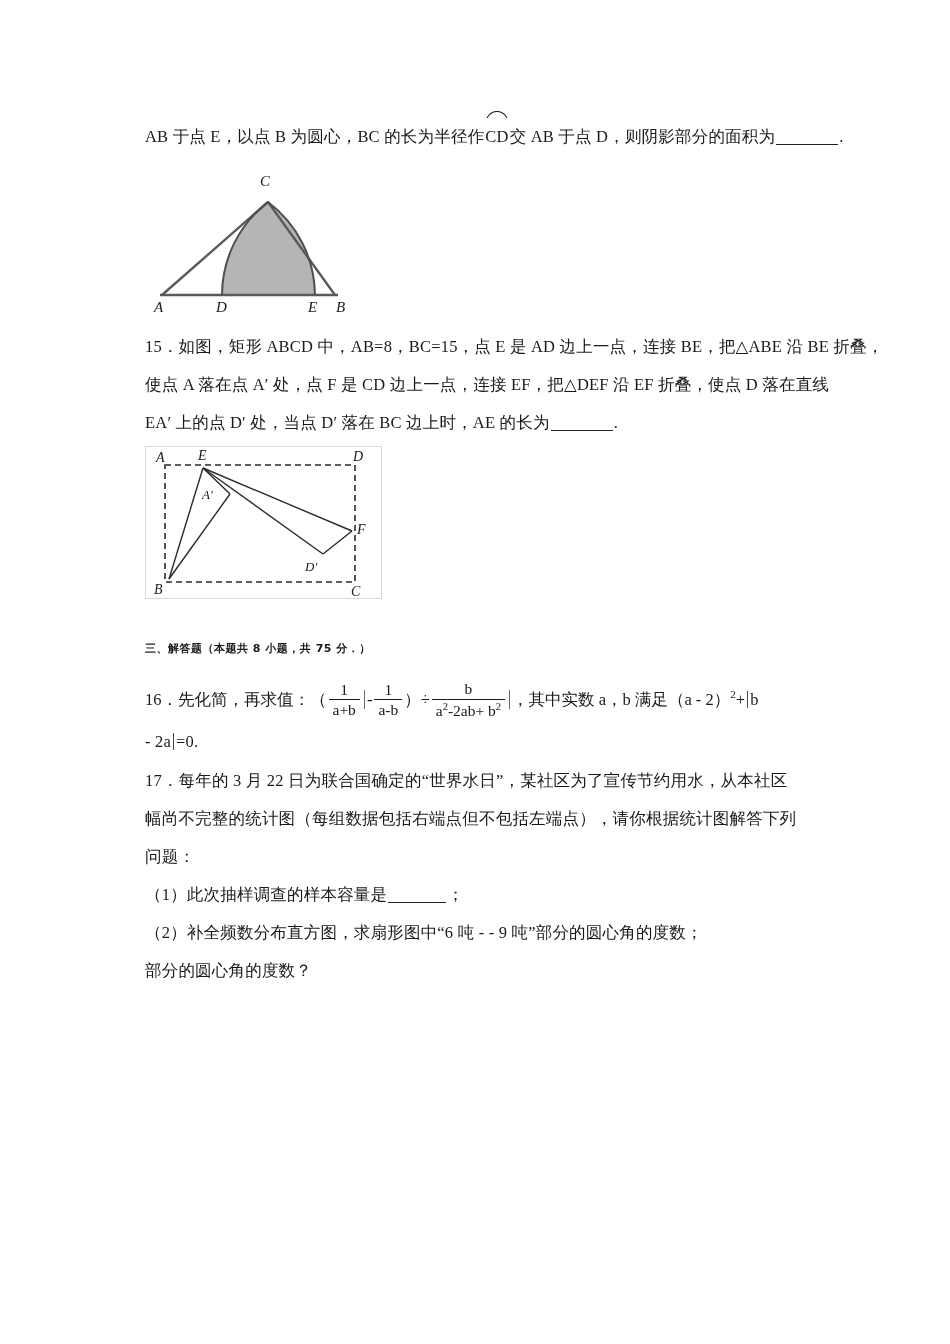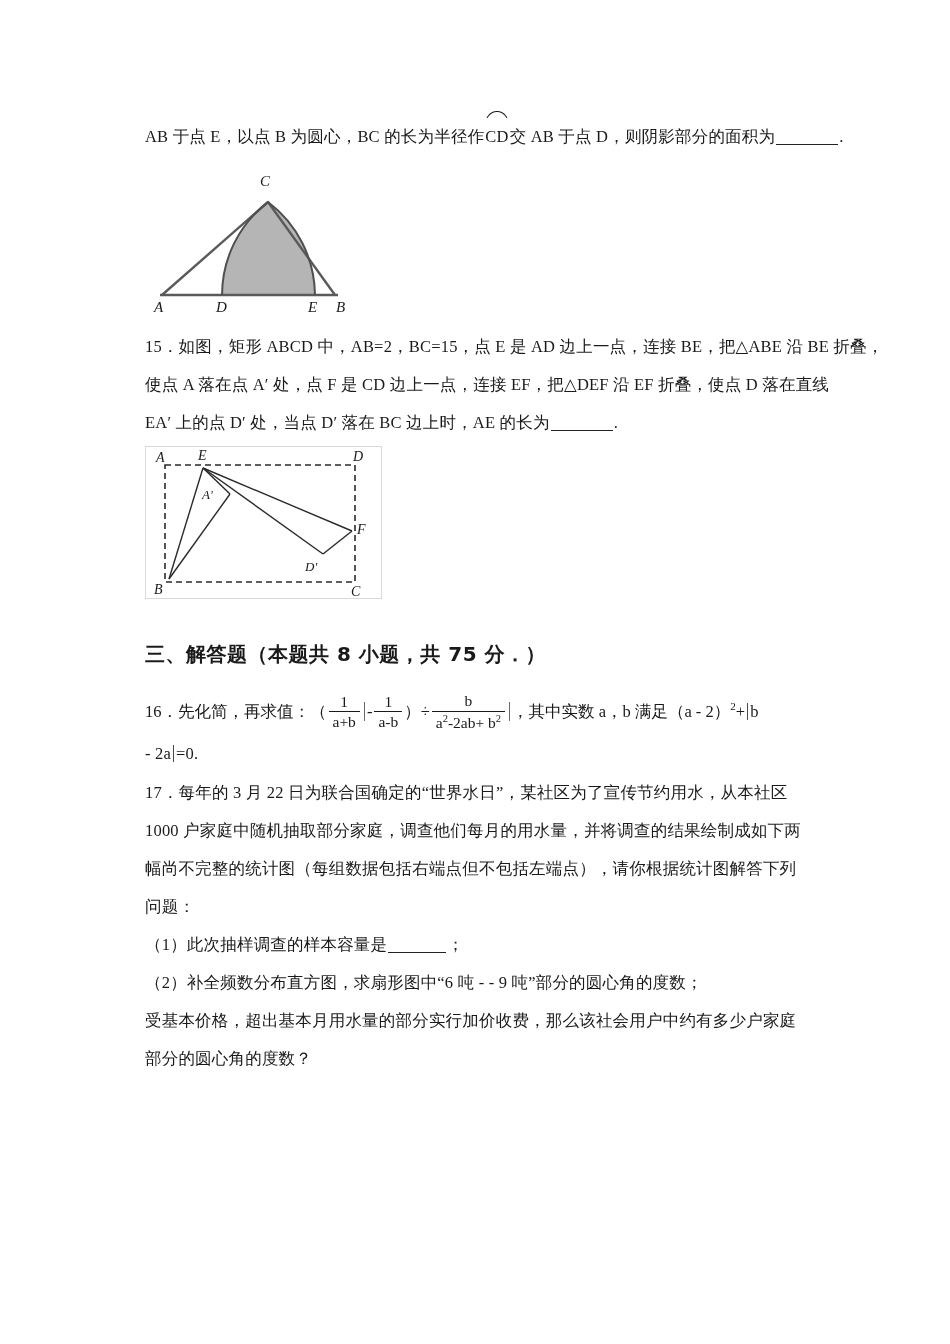--- a/index.html
+++ b/index.html
@@ -66,21 +66,21 @@
     left: 0; right: 0;
     top: 0;
     height: 13px;
     border: 1.6px solid #1a1a1a;
     border-radius: 50% 50% 0 0 / 100% 100% 0 0;
     border-bottom: none;
   }
   .sec-head {
     font-family: "DejaVu Sans", "Liberation Sans", sans-serif;
     font-weight: bold;
-    font-size: 20px;
+    font-size: 11px;
     letter-spacing: 0.5px;
   }
   .fig {
     position: relative;
   }
   .fig svg { display: block; }
   .sup { font-size: 0.68em; vertical-align: super; }
 
   
   .frac {
@@ -155,21 +155,21 @@
         <text x="66" y="150" font-family="Liberation Serif, serif" font-style="italic" font-size="15" fill="#1a1a1a">D</text>
         <text x="158" y="150" font-family="Liberation Serif, serif" font-style="italic" font-size="15" fill="#1a1a1a">E</text>
         <text x="186" y="150" font-family="Liberation Serif, serif" font-style="italic" font-size="15" fill="#1a1a1a">B</text>
         <text x="110" y="24" font-family="Liberation Serif, serif" font-style="italic" font-size="15" fill="#1a1a1a">C</text>
       </svg>
     </div>
 
     <div class="spacer-16"></div>
 
     <div class="line">
-      <span>15．</span><span>如图，矩形 ABCD 中，AB=2，BC=15，点 E 是 AD 边上一点，连接 BE，把△ABE 沿 BE 折叠，</span>
+      <span>15．</span><span>如图，矩形 ABCD 中，AB=8，BC=15，点 E 是 AD 边上一点，连接 BE，把△ABE 沿 BE 折叠，</span>
     </div>
     <div class="line">
       <span>使点 A 落在点 A′ 处，点 F 是 CD 边上一点，连接 EF，把△DEF 沿 EF 折叠，使点 D 落在直线</span>
     </div>
     <div class="line">
       <span>EA′ 上的点 D′ 处，当点 D′ 落在 BC 边上时，AE 的长为</span><span class="blank"></span><span>.</span>
     </div>
 
     <div class="fig" style="margin-top:4px;">
       <svg width="240" height="155" viewBox="0 0 240 155">
@@ -205,25 +205,23 @@
     <div class="eqline">
       <span>16．</span><span>先化简，再求值：</span><span>（</span><span class="frac"><span class="num">1</span><span class="den">a+b</span></span><span class="vbar"></span><span>-</span><span class="frac"><span class="num">1</span><span class="den">a-b</span></span><span>）</span><span>÷</span><span class="frac"><span class="num">b</span><span class="den"><span>a</span><span class="sup">2</span><span>-2ab+ b</span><span class="sup">2</span></span></span><span class="vbar"></span><span>，</span><span>其中实数 a，b 满足（a - 2）</span><span class="sup">2</span><span>+</span><span class="absbar"></span><span>b</span>
     </div>
     <div class="line" style="line-height:40px;">
       <span>- 2a</span><span class="absbar"></span><span>=0.</span>
     </div>
 
     <div class="line">
       <span>17．</span><span>每年的 3 月 22 日为联合国确定的“世界水日”，某社区为了宣传节约用水，从本社区</span>
     </div>
-    <div class="line">1000 户家庭中随机抽取部分家庭，调查他们每月的用水量，并将调查的结果绘制成如下两</div>
     <div class="line">幅尚不完整的统计图（每组数据包括右端点但不包括左端点），请你根据统计图解答下列</div>
     <div class="line">问题：</div>
 
     <div class="line">
       <span>（1）此次抽样调查的样本容量是</span><span class="blank-sm"></span><span>；</span>
     </div>
     <div class="line">（2）补全频数分布直方图，求扇形图中“6 吨 - - 9 吨”部分的圆心角的度数；</div>
-    <div class="line">受基本价格，超出基本月用水量的部分实行加价收费，那么该社会用户中约有多少户家庭</div>
     <div class="line">部分的圆心角的度数？</div>
 
   </div>
 </div>
 
 </body></html>

